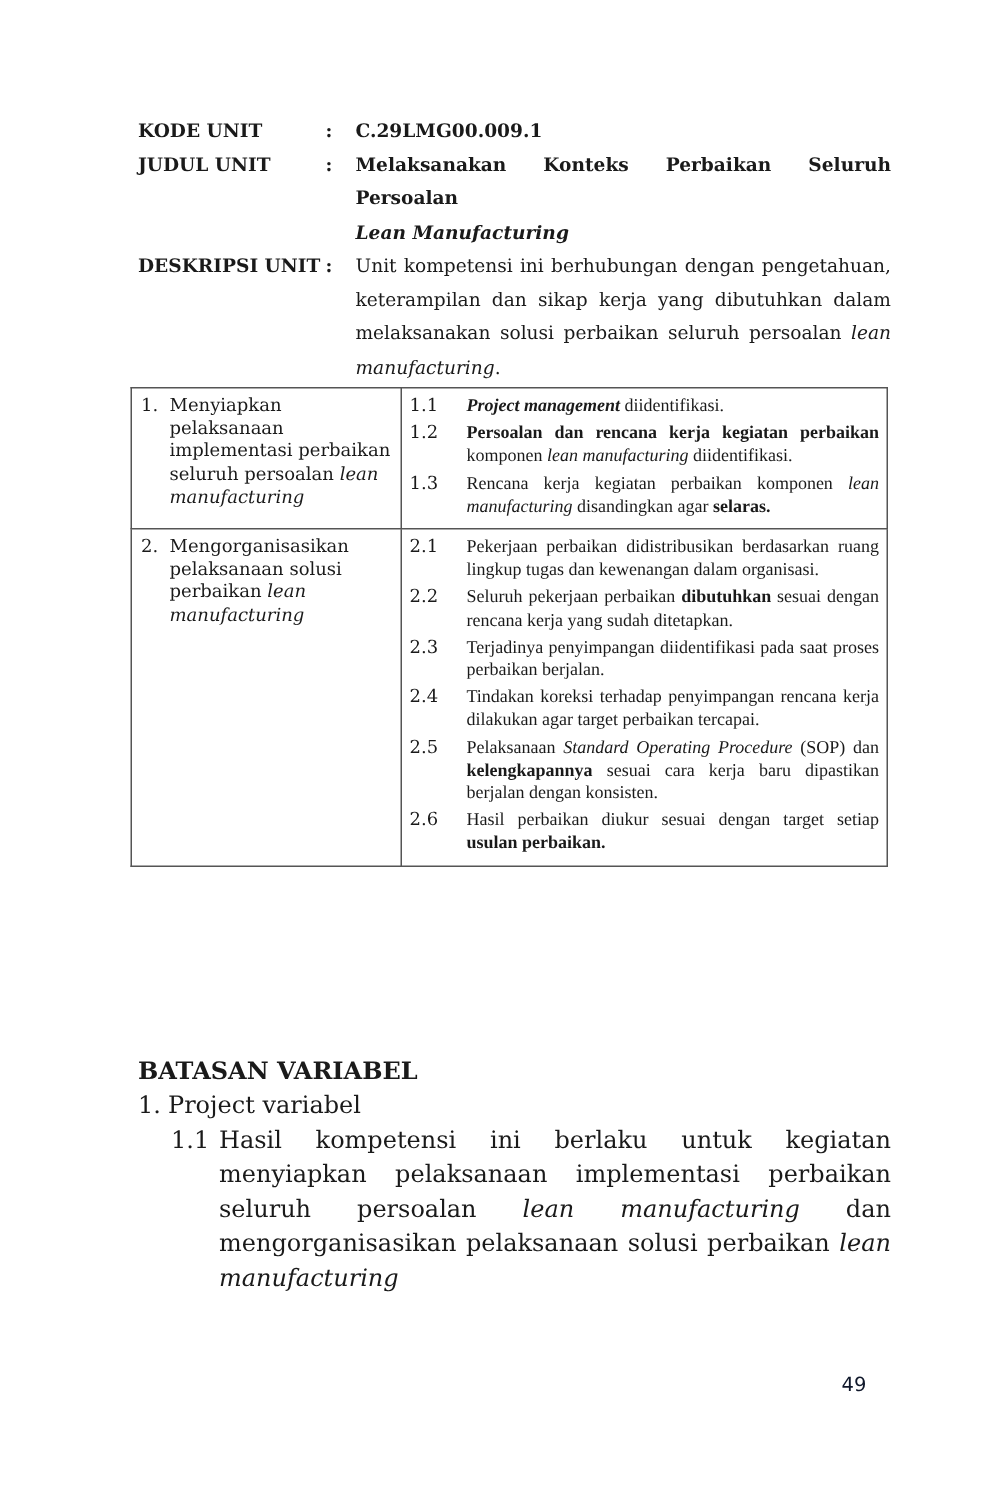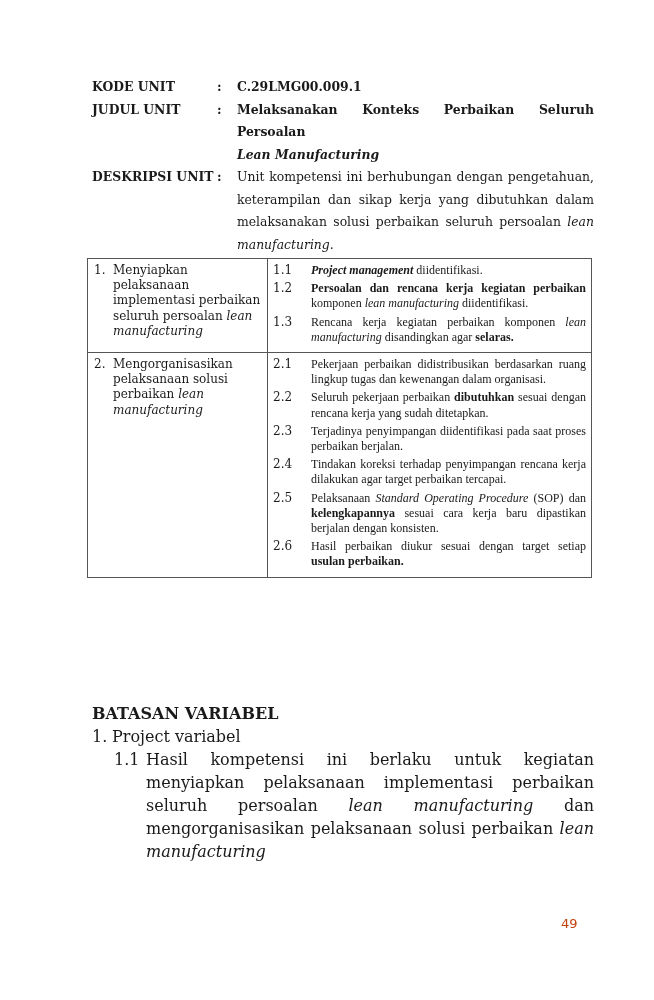--- a/index.html
+++ b/index.html
@@ -38,21 +38,21 @@
 
   
   .bv { position: absolute; left: 92px; top: 702px; width: 502px; font-size: 16px; line-height: 23px; }
   .bv-title { font-weight: bold; }
   .bv-l1 { display: flex; }
   .bv-l1-num { width: 20px; flex: none; }
   .bv-l2 { display: flex; padding-left: 22px; }
   .bv-l2-num { width: 32px; flex: none; }
   .bv-l2-text { flex: 1; text-align: justify; text-align-last: justify; }
 
-  .page-num { position: absolute; left: 561px; top: 916px; font-family: "DejaVu Sans", "Liberation Sans", sans-serif; font-size: 13px; color: #c2410c; }
+  .page-num { position: absolute; left: 561px; top: 916px; font-family: "DejaVu Sans", "Liberation Sans", sans-serif; font-size: 13px; color: #0f172a; }
 </style>
 </head>
 <body>
 
 <div class="page">
 
   <div class="info">
     <div class="info-row">
       <span class="info-label">KODE UNIT</span>
       <span class="info-colon">:</span>

